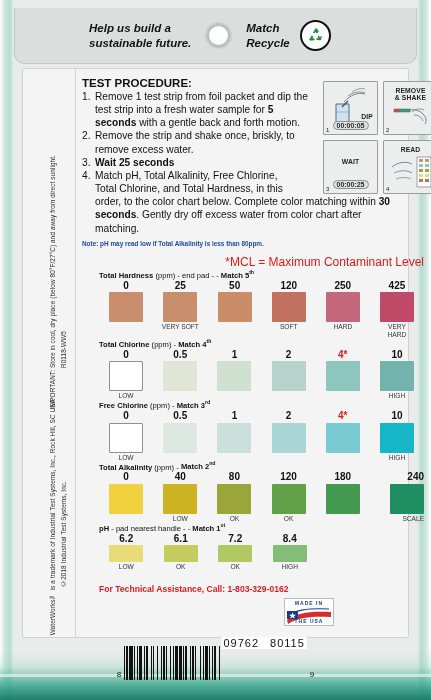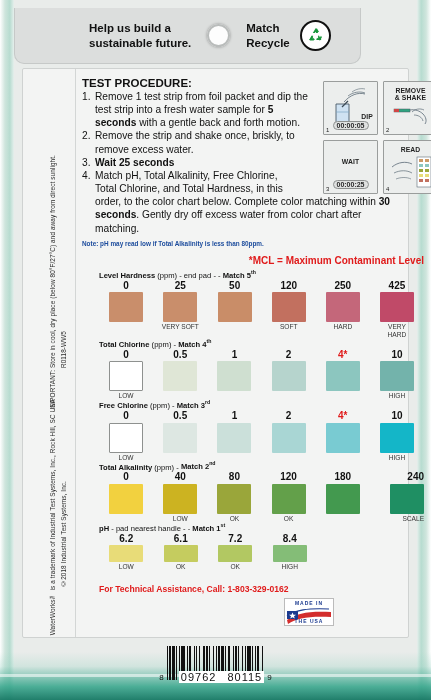--- a/index.html
+++ b/index.html
@@ -15,23 +15,23 @@
     background:linear-gradient(90deg,#ffffff 0%,#cfe5dd 35%,#b7dcd0 70%,#e6efec 100%);}
   .edge-teal-r{position:absolute;right:0;top:0;width:14px;height:700px;
     background:linear-gradient(270deg,#ffffff 0%,#cfe5dd 35%,#b7dcd0 70%,#e6efec 100%);}
   .bottom-teal{position:absolute;left:0;right:0;bottom:0;height:48px;
     background:
       linear-gradient(180deg,rgba(255,255,255,0) 0%,rgba(137,205,186,.25) 30%,rgba(48,163,136,.85) 72%,rgba(22,120,100,.95) 100%);}
   .bottom-teal:after{content:"";position:absolute;left:0;right:0;top:22px;height:3px;
     background:rgba(255,255,255,.55);}
 
   
-  #header{position:absolute;left:14px;top:8px;width:347px;height:56px;
+  #header{position:absolute;left:14px;top:8px;width:403px;height:56px;
     background:#dcdedd;border-radius:0 0 10px 10px;border:1px solid #c6c9c8;border-top:none;
-    box-sizing:border-box;}
+    box-sizing:border-box;font-style:italic;}
   #hdr-inner{display:flex;align-items:center;height:100%;padding-left:74px;gap:10px;}
   .hdr-txt{font-size:11.5px;font-weight:bold;color:#111;line-height:1.3;white-space:pre-line;}
   .hang-hole{width:23px;height:23px;border-radius:50%;background:#fdfdfd;
     box-shadow:inset 0 0 0 2px #b9bcbb, 0 0 3px rgba(0,0,0,.35);margin:0 6px;}
   .recycle{width:27px;height:27px;border-radius:50%;border:2px solid #111;
     display:flex;align-items:center;justify-content:center;background:#fff;}
   .recycle svg{width:19px;height:19px;}
 
   
   #label{position:absolute;left:22px;top:68px;width:387px;height:570px;
@@ -66,21 +66,21 @@
   .panel .pnum{position:absolute;left:2px;bottom:1px;font-size:6px;color:#222;}
   .panel .ptitle{position:absolute;font-size:6.8px;font-weight:bold;color:#222;
     letter-spacing:.1px;text-align:center;width:100%;}
   .panel .ptimer{position:absolute;bottom:4px;left:50%;transform:translateX(-50%);
     font-size:7px;font-weight:bold;color:#2b2b2b;background:#dfe1e0;
     border:1px solid #8d908f;border-radius:7px;padding:0 3px;white-space:nowrap;}
   .panel svg{position:absolute;}
 
   
   #chart{position:absolute;left:76px;top:186px;width:325px;}
-  .mcl{position:absolute;right:0;top:0;font-size:10px;font-weight:bold;color:#e01b1b;}
+  .mcl{position:absolute;right:0;top:0;font-size:12px;font-weight:normal;color:#e01b1b;}
   .crow{position:relative;margin-bottom:0px;}
   .ctitle{font-size:7.6px;font-weight:bold;color:#111;margin-bottom:1px;}
   .ctitle .light{font-weight:normal;}
   .ctitle sup{font-size:5.2px;}
   .swatches{display:flex;}
   .cell{display:flex;flex-direction:column;align-items:center;}
   .val{font-size:10px;font-weight:bold;color:#111;line-height:1.05;margin-bottom:1px;}
   .val.mclv{color:#e01b1b;}
   .sw{border-radius:1px;}
   .cap{font-size:6.6px;color:#333;line-height:1.1;text-align:center;margin-top:1px;}
@@ -98,21 +98,21 @@
   .usa .u2{position:absolute;bottom:1px;left:0;width:100%;text-align:center;
     font-size:5px;font-weight:bold;color:#1b3a8f;letter-spacing:1px;}
 
   
   #barcode{position:absolute;left:0;right:0;top:646px;display:flex;
     justify-content:center;align-items:flex-end;gap:3px;}
   .bc-side{font-size:8px;color:#111;padding-bottom:1px;}
   .bc-bars{height:34px;display:flex;align-items:flex-end;}
   .bc-bars i{display:block;background:#111;height:100%;}
   .bc-digits{font-size:11px;color:#111;letter-spacing:1px;}
-  #bc-wrap{position:relative;display:flex;flex-direction:column;align-items:flex-end;}
+  #bc-wrap{position:relative;display:flex;flex-direction:row;align-items:flex-start;}
   #bc-num{display:flex;gap:11px;margin-top:-9px;background:#fff;padding:0 2px;}
 </style>
 </head>
 <body>
 
 <div id="pkg">
   <div class="edge-teal-l"></div>
   <div class="edge-teal-r"></div>
 
   <div id="header">
@@ -237,21 +237,21 @@
           </svg>
           <div class="pnum">4</div>
         </div>
       </div>
     </div>
 
     <div id="chart">
       <div class="mcl">*MCL = Maximum Contaminant Level</div>
       <div id="chart-rows">
           <div class="crow" style="margin-top: 14px;">
-            <div class="ctitle"><span>Level Hardness</span> <span class="light">(ppm) - end pad - - </span><span>Match 5<sup>th</sup></span></div>
+            <div class="ctitle"><span>Total Hardness</span> <span class="light">(ppm) - end pad - - </span><span>Match 5<sup>th</sup></span></div>
             <div class="swatches">
               <div class="cell" style="width: 54.5px;">
                 <div class="val">0</div>
                 <div class="sw" style="width: 34px; height: 30px; background: rgb(201, 142, 107);"></div>
                 <div class="cap"></div>
               </div>
               <div class="cell" style="width: 54.5px; align-items: center;">
                 <div class="val">25</div>
                 <div class="sw" style="width: 34px; height: 30px; background: rgb(201, 142, 107);"></div>
                 <div class="cap two" style="width: 70px;">VERY SOFT</div>

